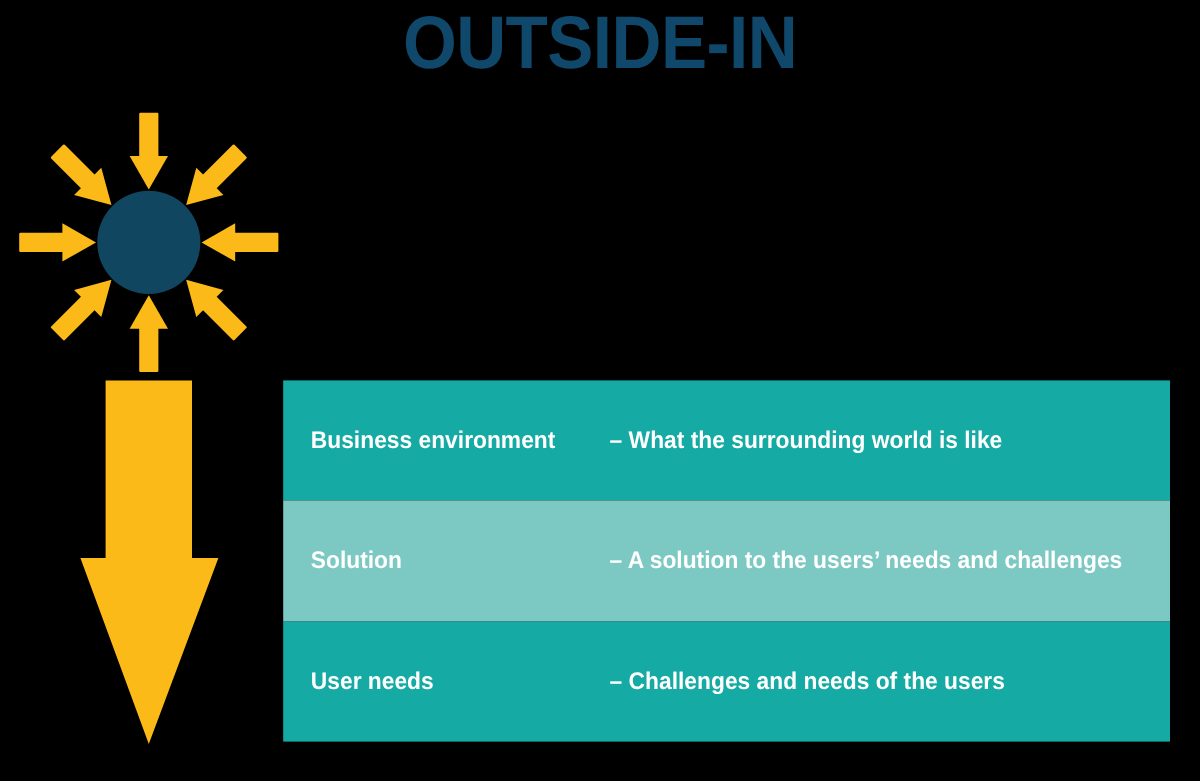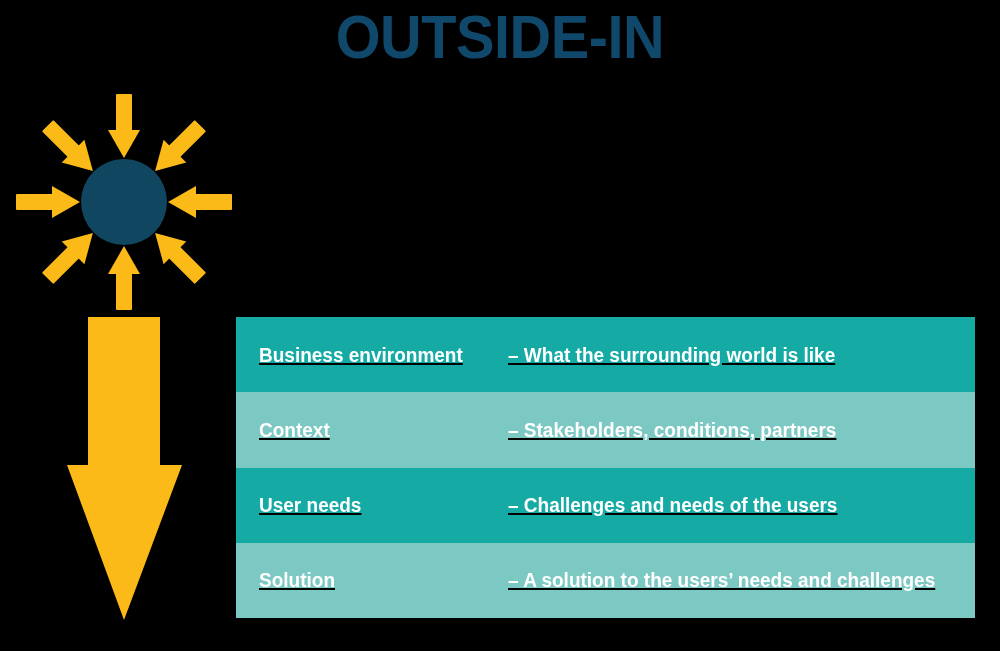--- a/index.html
+++ b/index.html
@@ -63,21 +63,20 @@
     height: 301px;
     display: flex;
     flex-direction: column;
   }
   .t-row {
     flex: 1 1 0;
     display: flex;
     align-items: center;
     box-sizing: border-box;
     padding-left: 23px;
-    text-decoration: underline;
   }
   .t-row.dark  { background: #15AAA4; }
   .t-row.light { background: #7CC9C4; }
 
   .t-term {
     flex: 0 0 249px;
     color: #FFFFFF;
     font-family: "Liberation Sans Narrow", "Liberation Sans", "DejaVu Sans", sans-serif;
     font-size: 20px;
     font-weight: 700;
@@ -159,30 +158,26 @@
   </svg>
 </div>
 
 <div id="concept-table">
 
   <div class="t-row dark">
     <div class="t-term">Business environment</div>
     <div class="t-desc">– What the surrounding world is like</div>
   </div>
 
+
   <div class="t-row light">
-    <div class="t-term">Context</div>
-    <div class="t-desc">– Stakeholders, conditions, partners</div>
+    <div class="t-term">Solution</div>
+    <div class="t-desc">– A solution to the users’ needs and challenges</div>
   </div>
 
   <div class="t-row dark">
     <div class="t-term">User needs</div>
     <div class="t-desc">– Challenges and needs of the users</div>
   </div>
 
-  <div class="t-row light">
-    <div class="t-term">Solution</div>
-    <div class="t-desc">– A solution to the users’ needs and challenges</div>
-  </div>
-
 
 
 </div>
 
 </body></html>

